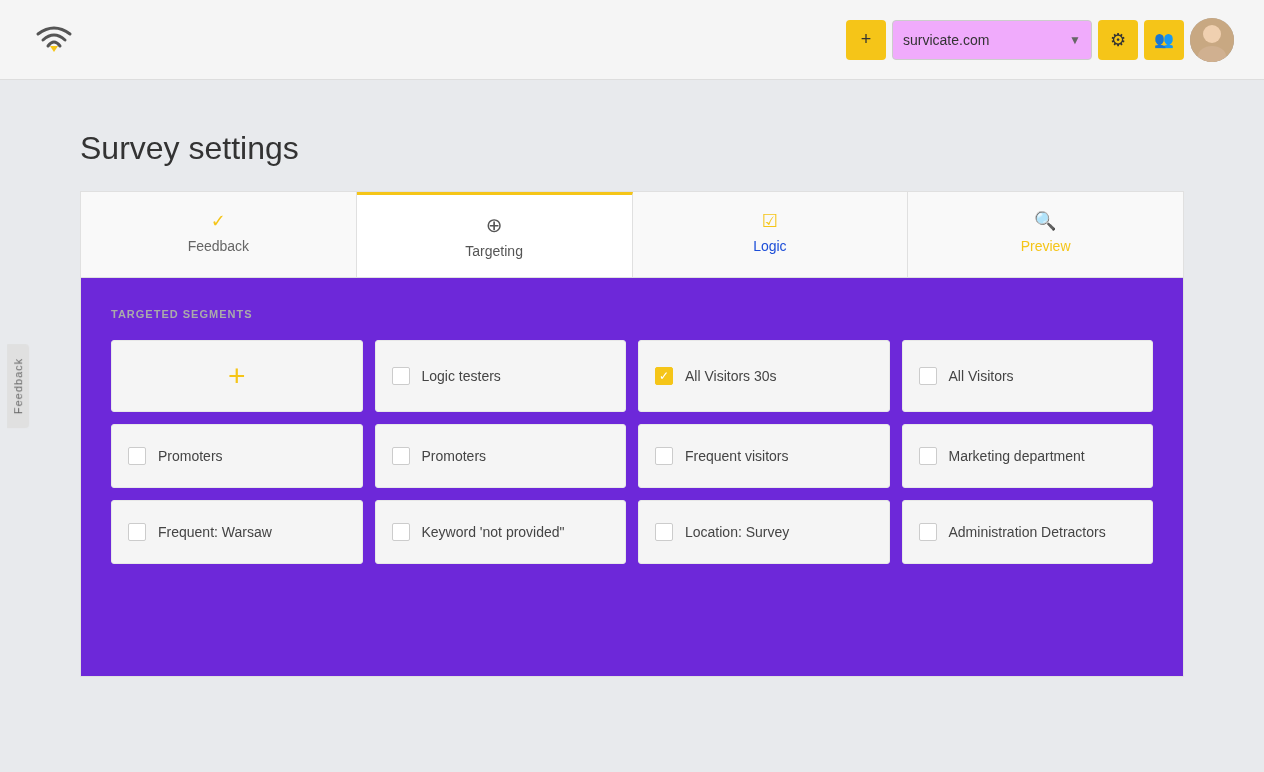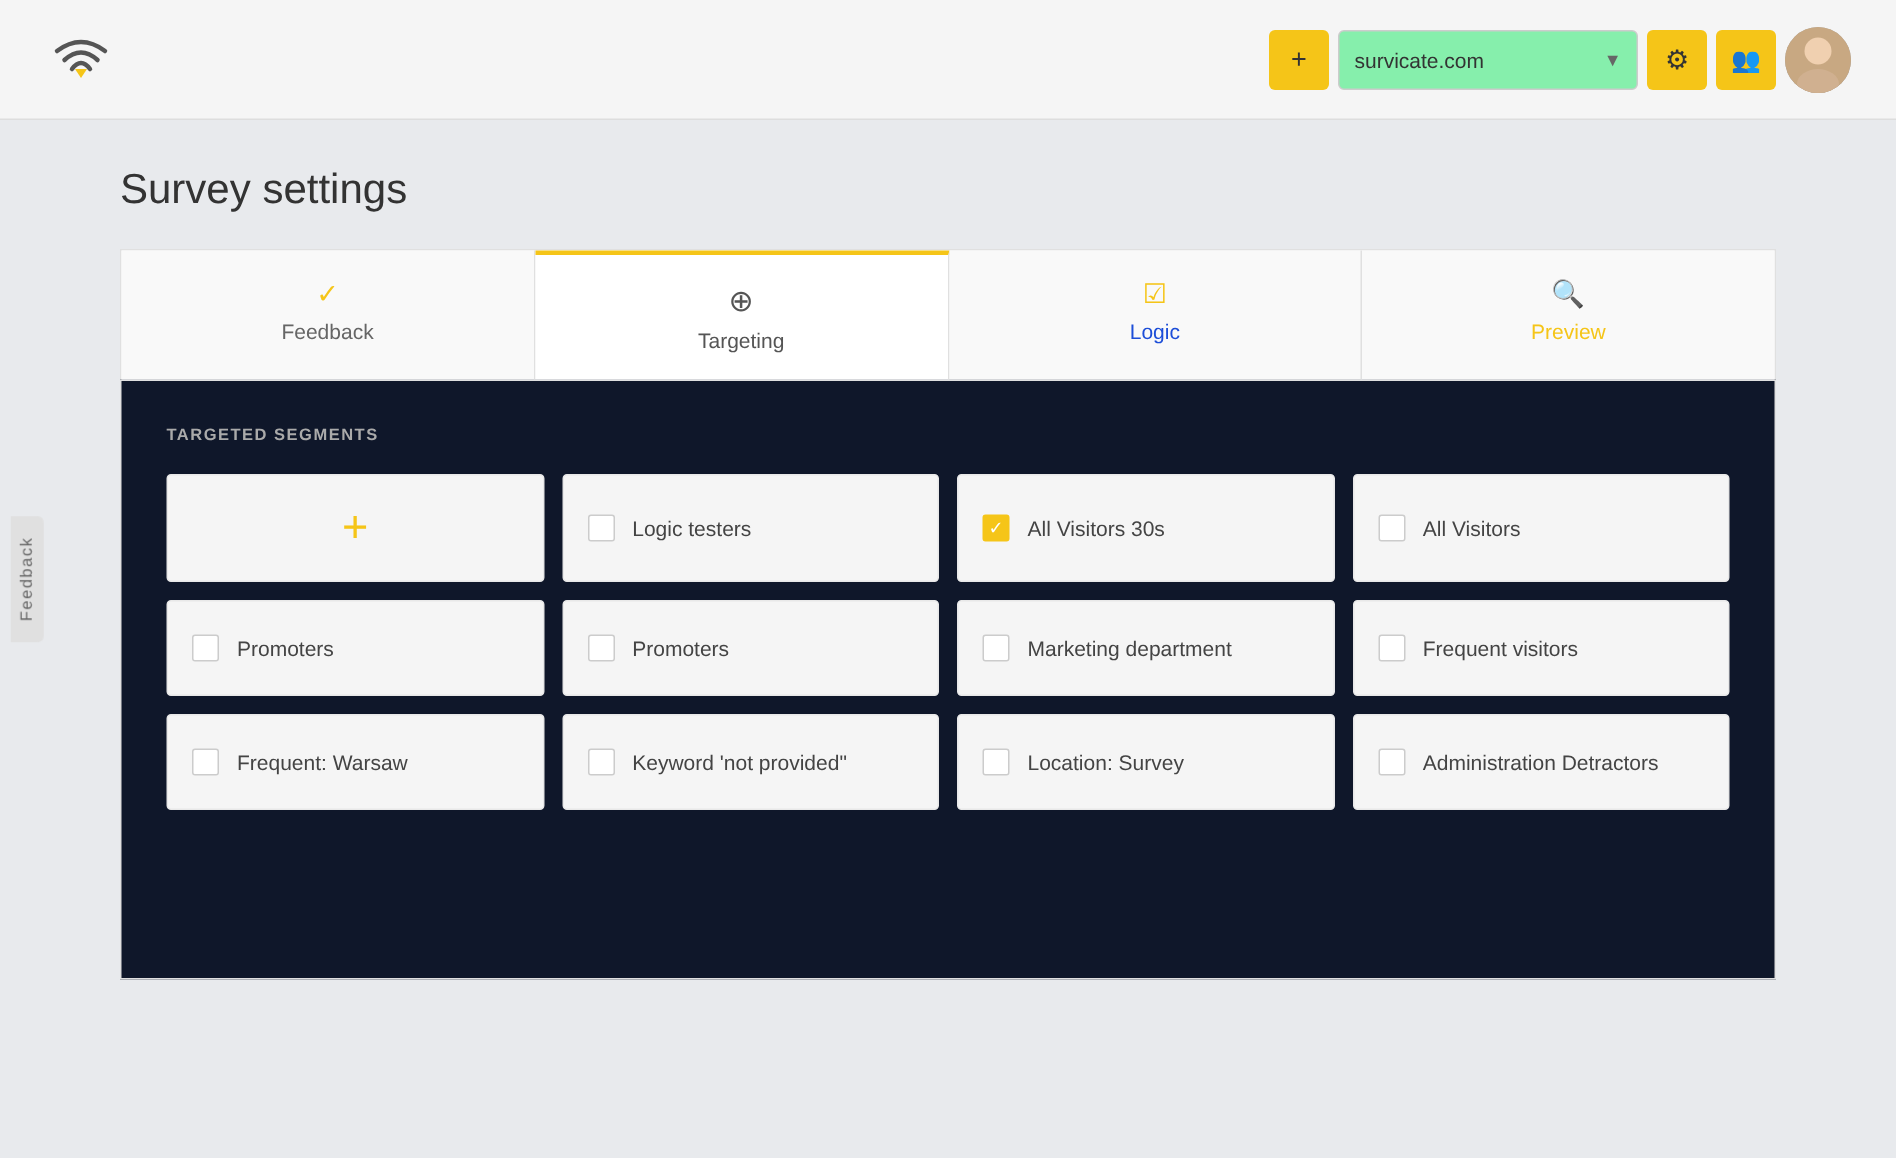--- a/index.html
+++ b/index.html
@@ -42,21 +42,21 @@
       display: flex;
       align-items: center;
       justify-content: center;
       cursor: pointer;
       font-size: 18px;
       color: #333;
     }
     .nav-domain-select {
       display: flex;
       align-items: center;
-      background: #86efac;
+      background: #f0abfc;
       border: 1px solid #ccc;
       border-radius: 4px;
       padding: 0 10px;
       height: 40px;
       min-width: 200px;
       cursor: pointer;
     }
     .nav-domain-text {
       flex: 1;
       font-size: 14px;
@@ -85,24 +85,25 @@
       justify-content: center;
       color: #fff;
       font-size: 22px;
     }
 
     
     .page-content {
       padding: 30px 80px;
     }
     .page-title {
-      font-size: 28px;
+      font-size: 32px;
       font-weight: 300;
       color: #333;
       margin-bottom: 24px;
+      margin-top: 20px;
     }
 
     
     .tabs-container {
       display: flex;
       background: white;
       border: 1px solid #e0e0e0;
       border-bottom: none;
     }
     .tab {
@@ -132,21 +133,21 @@
     .tab.active .tab-label {
       color: #555;
     }
     .tab-icon-check { color: #f5c518; font-size: 18px; }
     .tab-icon-target { font-size: 20px; color: #555; }
     .tab-icon-logic { color: #f5c518; font-size: 18px; }
     .tab-icon-preview { color: #f5c518; font-size: 18px; }
 
     
     .main-panel {
-      background: #0f172a;
+      background: #6d28d9;
       border: 1px solid #e0e0e0;
       padding: 30px;
       min-height: 400px;
     }
     .section-label {
       font-size: 11px;
       font-weight: 600;
       letter-spacing: 1px;
       color: #aaa;
       margin-bottom: 20px;
@@ -311,26 +312,26 @@
         <span class="segment-name">Promoters</span>
       </div>
 
       <div class="segment-card">
         <div class="checkbox"></div>
         <span class="segment-name">Promoters</span>
       </div>
 
       <div class="segment-card">
         <div class="checkbox"></div>
+        <span class="segment-name">Frequent visitors</span>
+      </div>
+
+      <div class="segment-card">
+        <div class="checkbox"></div>
         <span class="segment-name">Marketing department</span>
-      </div>
-
-      <div class="segment-card">
-        <div class="checkbox"></div>
-        <span class="segment-name">Frequent visitors</span>
       </div>
 
       <div class="segment-card">
         <div class="checkbox"></div>
         <span class="segment-name">Frequent: Warsaw</span>
       </div>
 
       <div class="segment-card">
         <div class="checkbox"></div>
         <span class="segment-name">Keyword 'not provided"</span>

